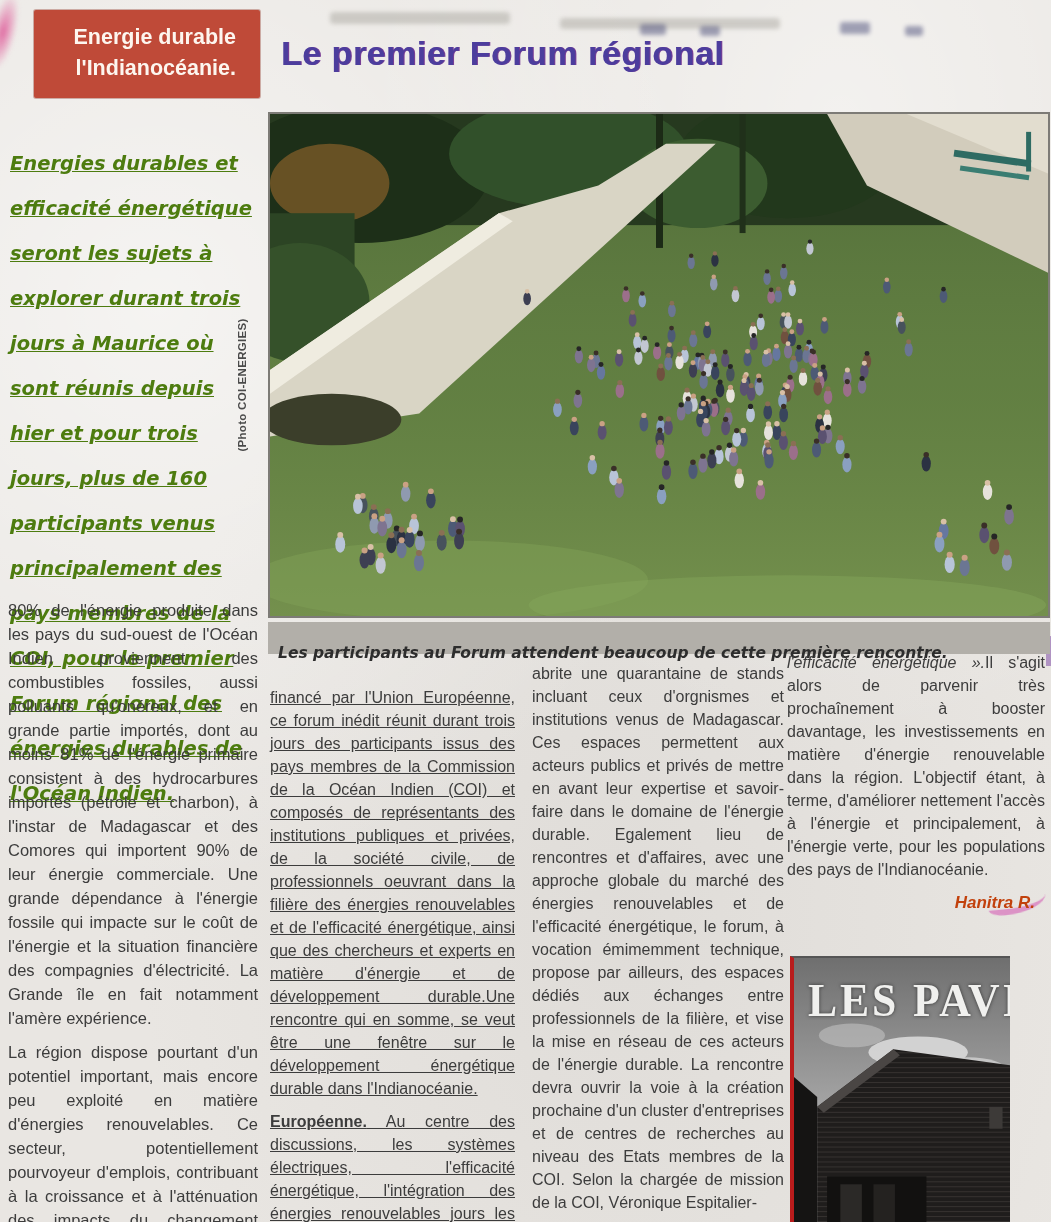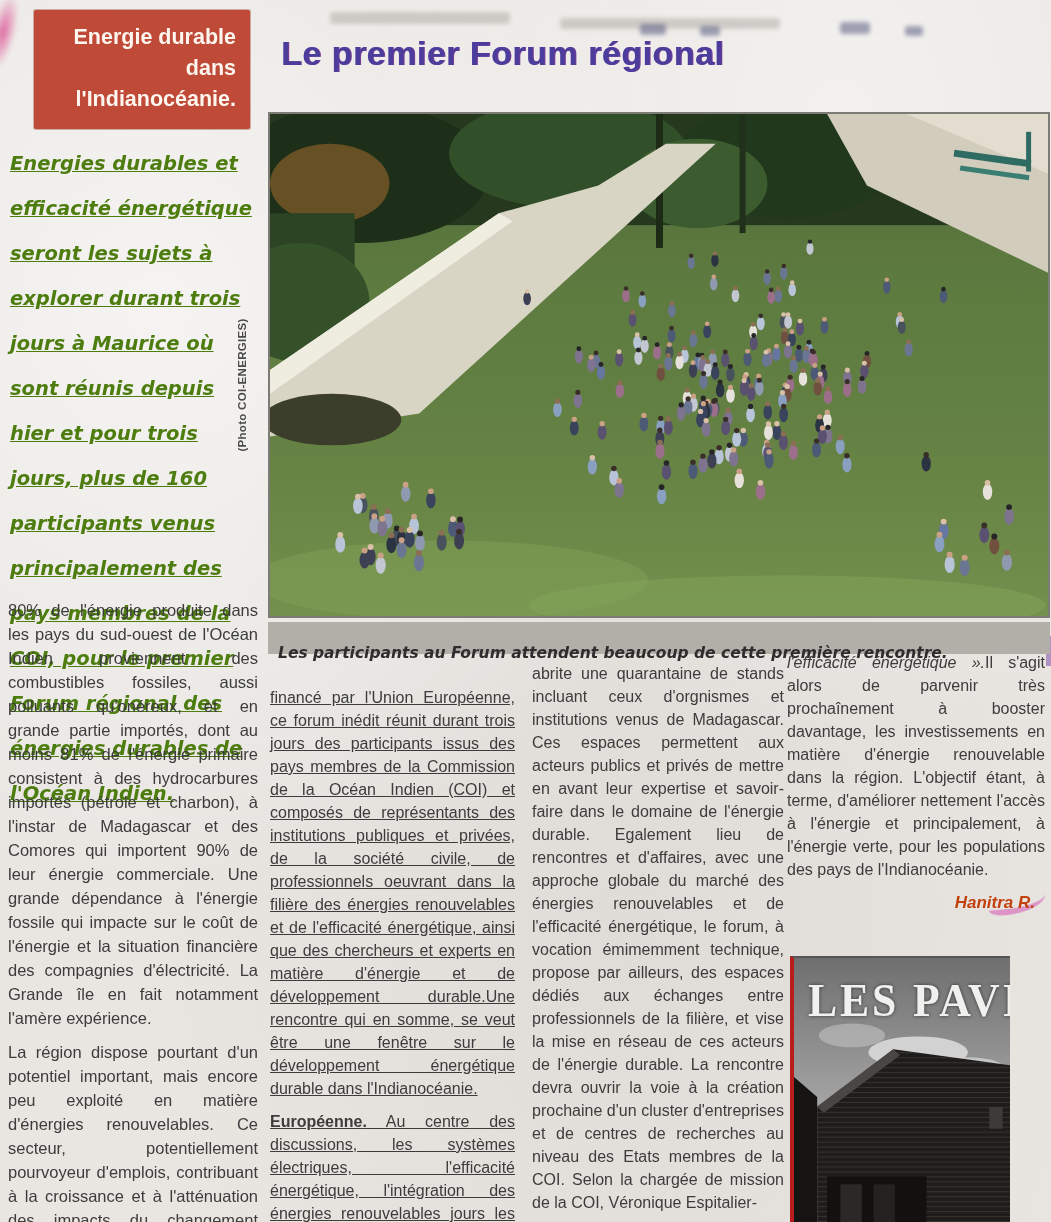--- a/index.html
+++ b/index.html
@@ -9,21 +9,21 @@
       radial-gradient(ellipse at 15% 25%, rgba(255,255,255,.55), transparent 45%),
       radial-gradient(ellipse at 80% 10%, rgba(255,255,255,.45), transparent 40%),
       radial-gradient(ellipse at 60% 75%, rgba(205,202,198,.35), transparent 55%),
       #e9e6e2;
     font-family:"Liberation Sans", sans-serif;
     color:#3a3a3a;
   }
   .abs{position:absolute;}
   
   .kicker{
-    left:34px;top:10px;width:188px;padding:12px 14px 14px 14px;
+    left:34px;top:10px;width:188px;padding:12px 24px 14px 14px;
     background:#bf4a38;border-radius:2px;
     color:#fdf6ef;font-weight:bold;font-size:21.5px;line-height:31px;
     text-align:right;box-shadow:0 0 0 1px rgba(140,50,35,.35);
   }
   
   .headline{
     left:281px;top:34px;width:760px;
     font-size:34px;font-weight:bold;letter-spacing:.5px;
     color:#4c3d9d;text-shadow:1px 0 0 #7a3f96;
     font-family:"Liberation Sans", sans-serif;
@@ -101,21 +101,20 @@
 <div class="gray-scrawl" style="left:560px;top:18px;width:220px;height:11px;"></div>
 <div class="bleed" style="left:640px;top:24px;width:26px;height:11px;"></div>
 <div class="bleed" style="left:700px;top:26px;width:20px;height:10px;"></div>
 <div class="bleed" style="left:840px;top:22px;width:30px;height:12px;"></div>
 <div class="bleed" style="left:905px;top:26px;width:18px;height:10px;"></div>
 <div class="abs purple-tick"></div>
 <div class="abs pink-squiggle"></div>
 
 <div class="abs kicker">
   <div>Energie durable</div>
-  <div>dans</div>
   <div>l'Indianocéanie.</div>
 </div>
 
 <div class="abs headline">Le premier Forum régional</div>
 
 <div class="abs lead">Energies durables et efficacité énergétique seront les sujets à explorer durant trois jours à Maurice où sont réunis depuis hier et pour trois jours, plus de 160 participants venus principalement des pays membres de la COI, pour le premier Forum régional des énergies durables de l'Océan Indien.</div>
 
 <div class="abs credit">(Photo COI-ENERGIES)</div>
 
 <div class="abs photo-frame">

